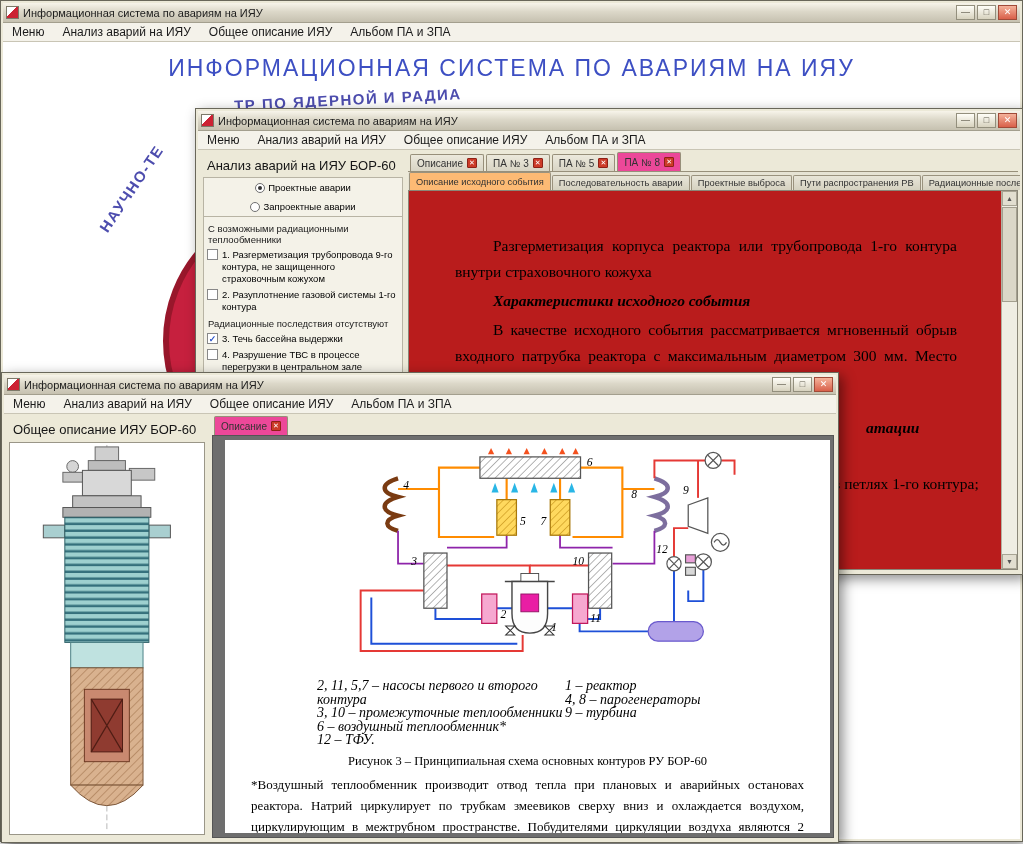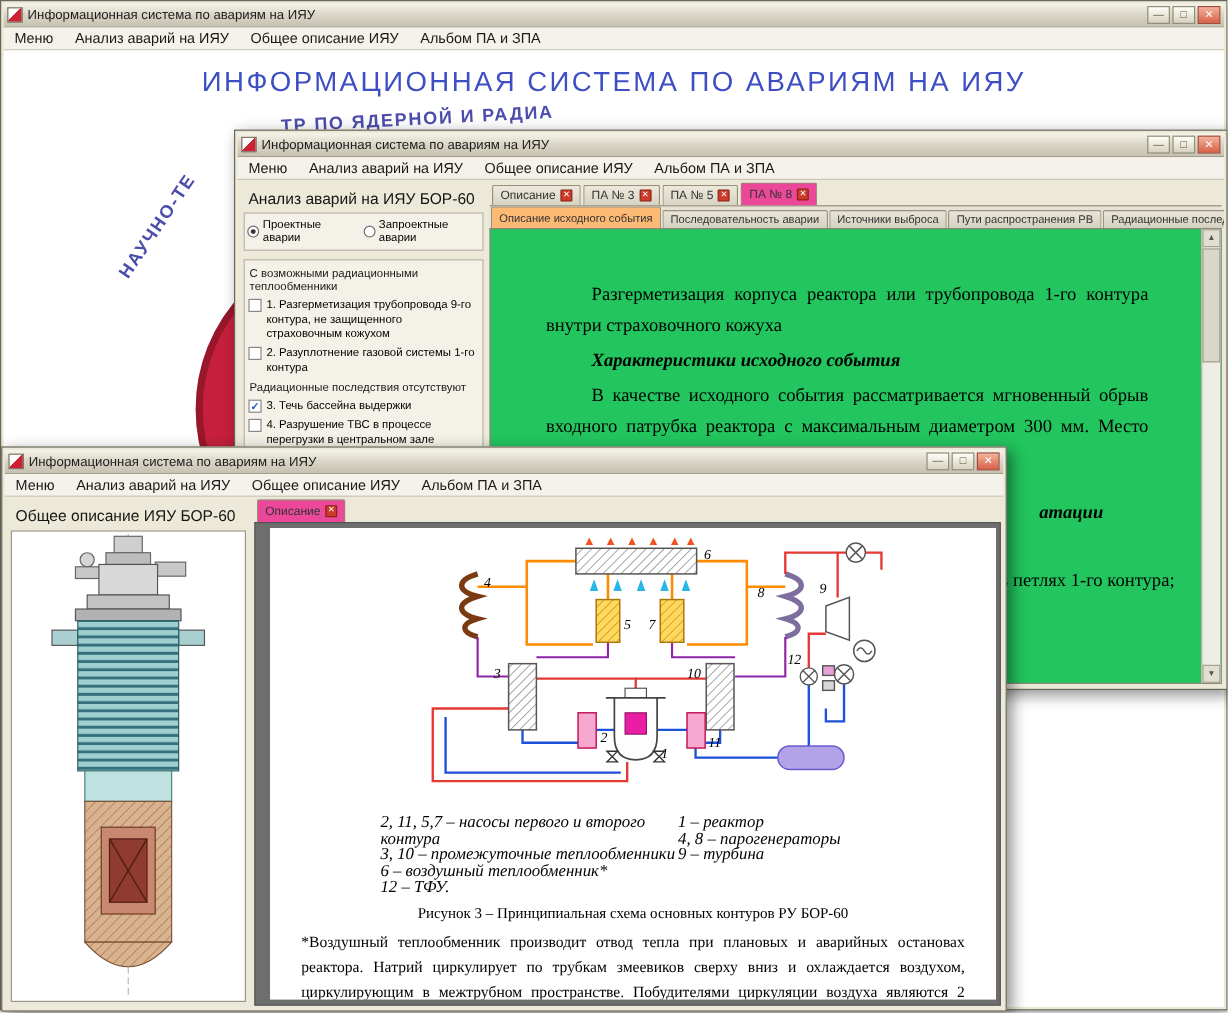--- a/index.html
+++ b/index.html
@@ -30,21 +30,21 @@
   .arc-top { position:absolute; left:231px; top:49px; font-size:15px; font-weight:bold; letter-spacing:1.5px;
     color:#4d4dae; transform:rotate(-3deg); white-space:nowrap; }
   .arc-left { position:absolute; left:100px; top:180px; font-size:15px; font-weight:bold; letter-spacing:1.5px;
     color:#4d4dae; transform:rotate(-56deg); transform-origin:left center; white-space:nowrap; }
 
   
   #win-analysis { left:195px; top:108px; width:828px; height:467px; }
   .w2-left { position:absolute; left:2px; top:2px; width:206px; bottom:2px; }
   .panel-title { font-size:13px; color:#151515; padding:6px 4px 4px 7px; white-space:nowrap; }
   .radio-row { border:1px solid #b8b4a4; background:#f4f2e8; margin:0 3px; padding:4px 2px;
-    display:flex; align-items:center; gap:8px; font-size:9.5px; }
+    display:flex; align-items:center; gap:8px; font-size:9.5px;flex-direction:column; }
   .radio { display:flex; align-items:center; gap:3px; }
   .rb { width:10px; height:10px; border-radius:50%; border:1px solid #707070; background:#fff; position:relative; flex:none; }
   .radio[data-checked="true"] .rb::after { content:""; position:absolute; inset:2px; border-radius:50%; background:#333; }
   .acc-list { position:absolute; left:3px; right:3px; top:64px; bottom:3px; border:1px solid #b8b4a4;
     background:#f4f2e8; padding:2px 2px; font-size:9.5px; overflow:hidden; }
   .acc-group { padding:4px 2px 2px 2px; color:#1a1a1a; }
   .acc-item { display:flex; gap:4px; padding:2px 1px; line-height:1.25; }
   .cb { width:11px; height:11px; border:1px solid #888; background:#fff; flex:none; text-align:center;
     font-size:9px; line-height:10px; }
   .chk { visibility:hidden; color:#2a52c8; font-weight:bold; }
@@ -54,21 +54,21 @@
   .tabstrip { display:flex; align-items:flex-end; height:19px; gap:2px; padding-left:2px; }
   .tab { display:flex; align-items:center; gap:4px; height:17px; padding:0 6px; font-size:10px; color:#333;
     background:linear-gradient(#ece9dc,#d8d4c4); border:1px solid #978f7a; border-bottom:none; border-radius:2px 2px 0 0; }
   .tab.active { background:#ec4899; height:19px; }
   .tclose { width:10px; height:10px; background:#cc3b28; border:1px solid #8e2116; color:#fff; font-size:7px;
     line-height:8px; text-align:center; border-radius:1px; flex:none; }
   .subtabstrip { display:flex; align-items:flex-end; height:19px; gap:1px; padding-left:1px; border-top:1px solid #978f7a; background:#e6e3d4; }
   .subtab { height:15px; padding:0 6px; font-size:9.3px; line-height:15px; color:#333;
     background:linear-gradient(#e8e5d8,#d5d1c0); border:1px solid #9a927e; border-bottom:none; border-radius:2px 2px 0 0; white-space:nowrap; }
   .subtab.active { background:#fdba74; height:18px; line-height:18px; }
-  .docview { position:absolute; left:0; right:0; top:38px; bottom:0; background:#22c55e; border:1px solid #8a8678; }
+  .docview { position:absolute; left:0; right:0; top:38px; bottom:0; background:#b91c1c; border:1px solid #8a8678; }
   .docpage { position:absolute; left:0; top:0; right:16px; bottom:0; overflow:hidden; padding:42px 44px 0 46px;
     font-family:"Liberation Serif","DejaVu Serif",serif; font-size:15.5px; color:#000; }
   .docpage p { text-indent:38px; text-align:justify; line-height:26px; margin:0 0 3px 0; }
   .doc-h { font-weight:bold; font-style:italic; text-indent:38px; line-height:26px; margin:2px 0 3px 0;
     font-family:"Liberation Serif","DejaVu Serif",serif; font-size:15.5px; }
   .frag { position:absolute; font-family:"Liberation Serif","DejaVu Serif",serif; font-size:15.5px; white-space:nowrap; }
   .frag1 { left:445px; top:228px; font-weight:bold; font-style:italic;margin-left:12px; }
   .frag2 { left:424px; top:284px; }
   .vscroll { position:absolute; right:0; top:0; bottom:0; width:16px; background:#efede3; border-left:1px solid #b5b1a2; }
   .sb-btn { position:absolute; left:0; right:0; height:15px; background:#e2ded0; border:1px solid #a8a494;
@@ -201,21 +201,21 @@
             <span class="tclose">✕</span>
           </span>
           <span class="tab active">
             <span>ПА № 8</span>
             <span class="tclose">✕</span>
           </span>
         </div>
         <div class="subtabstrip">
           <span class="subtab active">Описание исходного события</span>
           <span class="subtab">Последовательность аварии</span>
-          <span class="subtab">Источники выброса</span>
+          <span class="subtab">Проектные выброса</span>
           <span class="subtab">Пути распространения РВ</span>
           <span class="subtab">Радиационные последствия</span>
         </div>
         <div class="docview">
           <div class="docpage">
             <p>Разгерметизация корпуса реактора или трубопровода 1-го контура внутри страховочного кожуха</p>
             <div class="doc-h">Характеристики исходного события</div>
             <p>В качестве исходного события рассматривается мгновенный обрыв входного патрубка реактора с максимальным диаметром 300 мм. Место обрыва находится под страховочным кожухом.</p>
           </div>
           <span class="frag frag1">атации</span>

